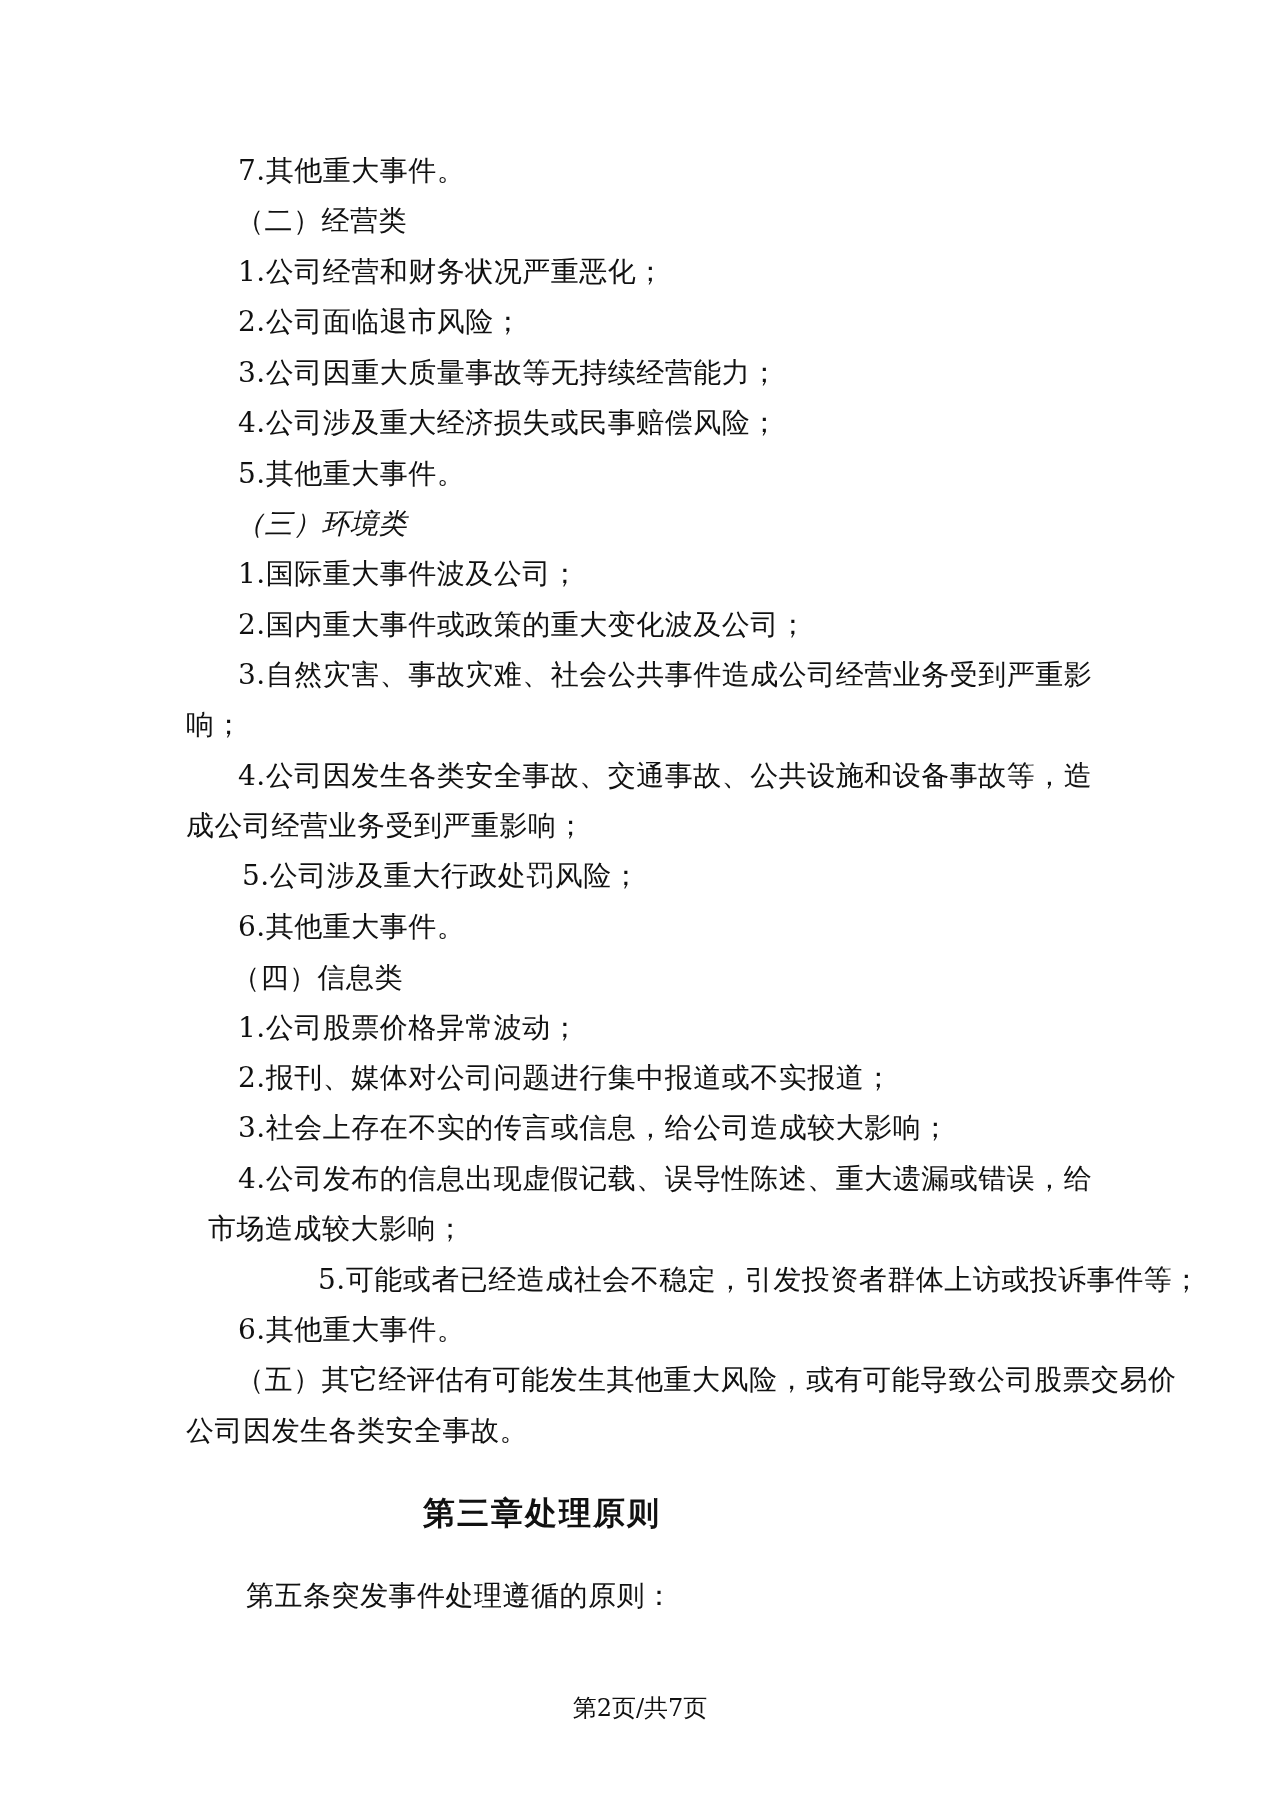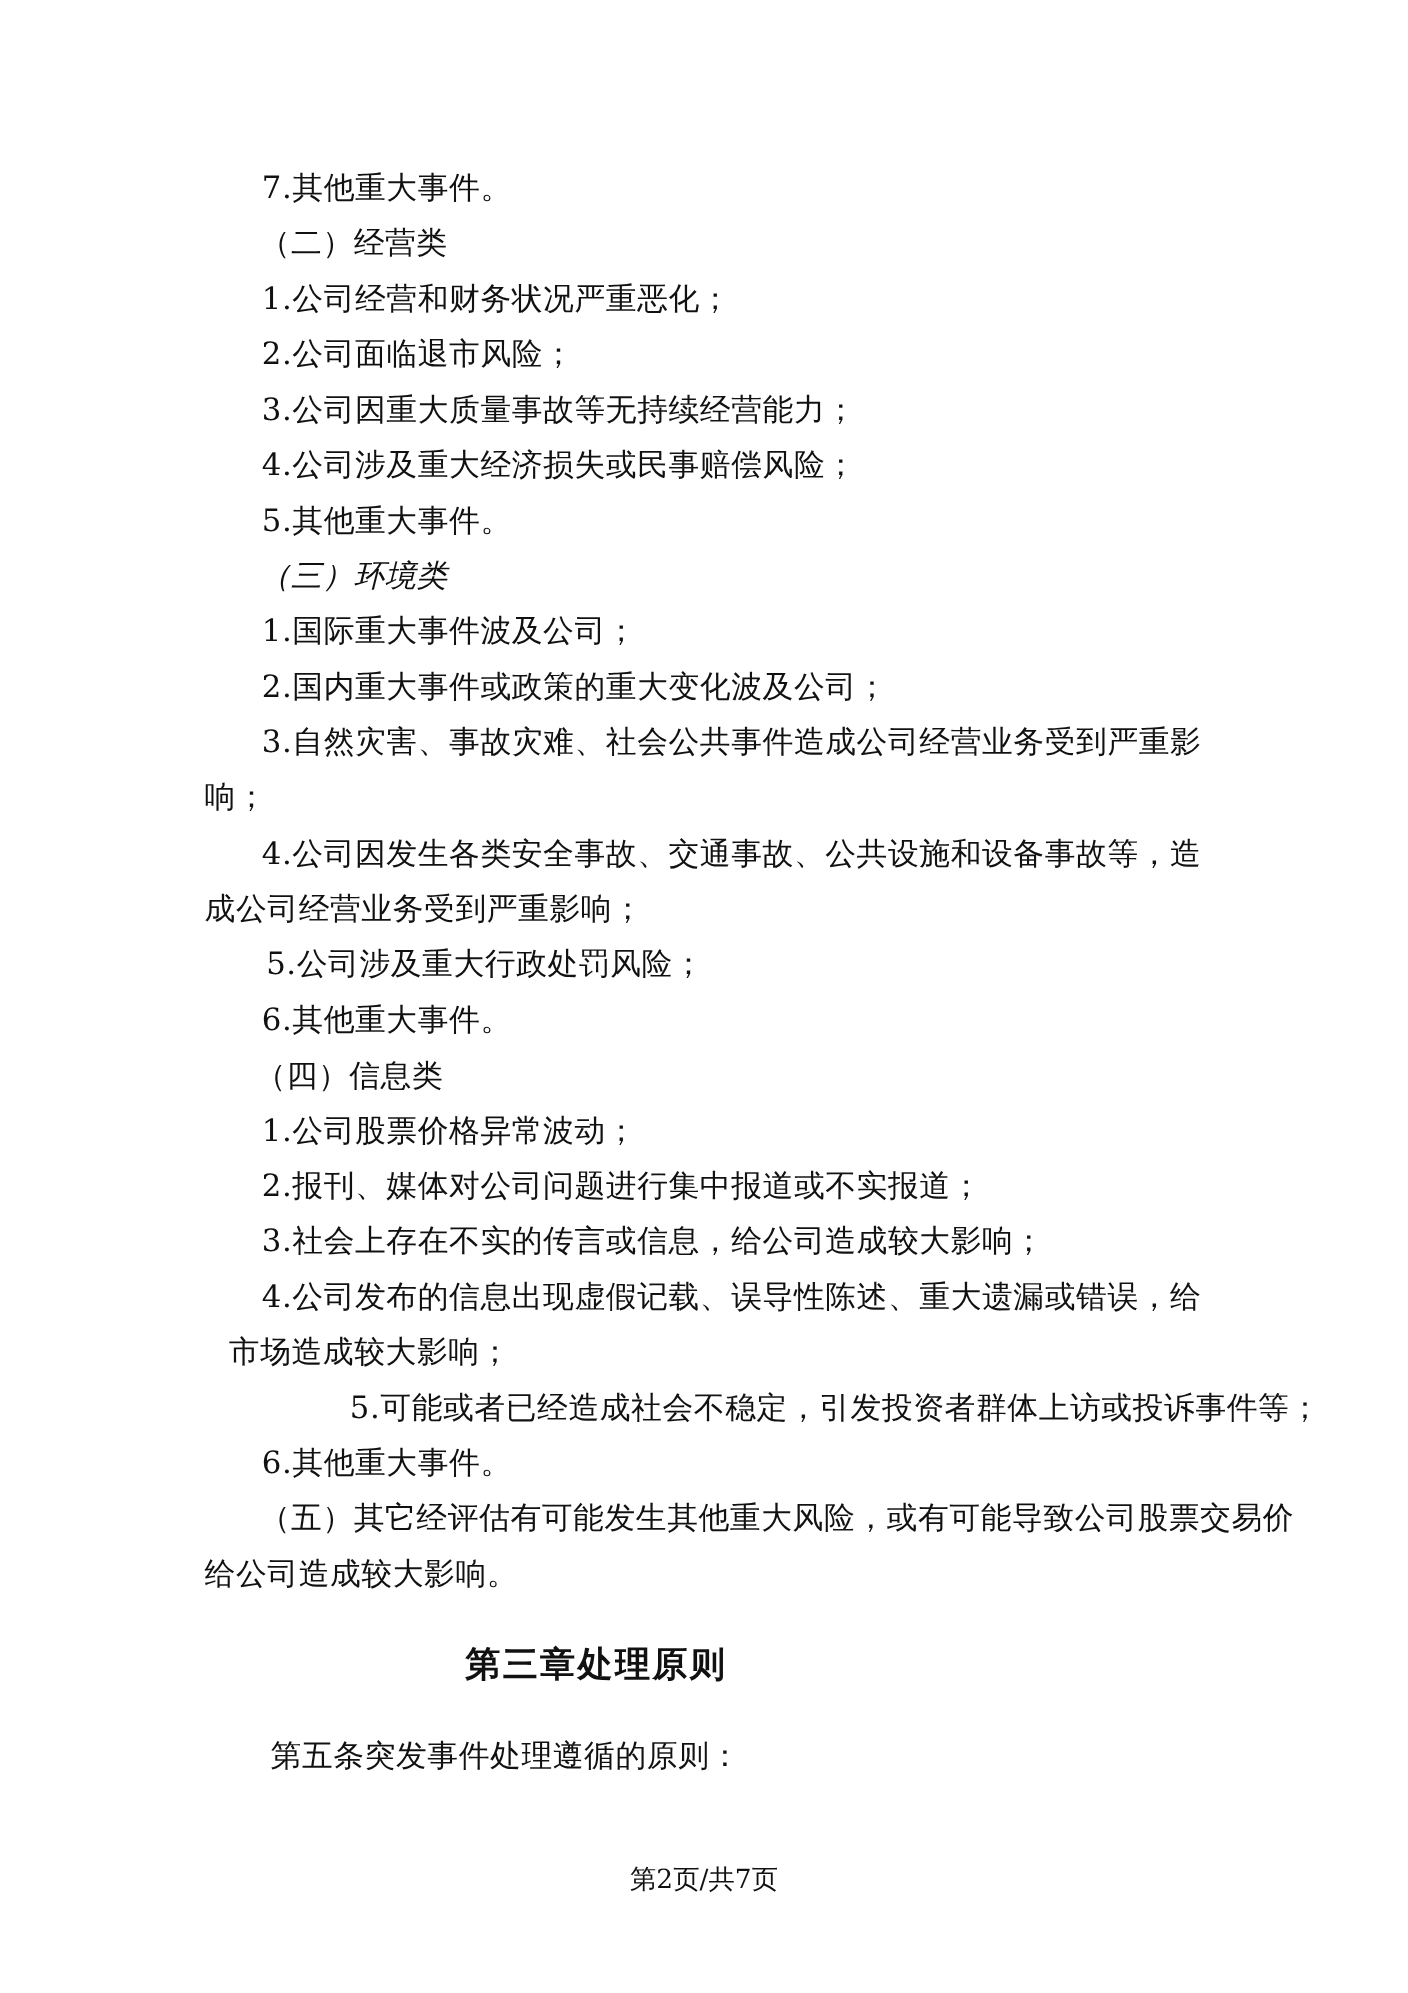--- a/index.html
+++ b/index.html
@@ -33,21 +33,21 @@
   <div class="line" style="left:238px; top:912px;">6.其他重大事件。</div>
   <div class="line" style="left:220px; top:963px;margin-left:12px;">（四）信息类</div>
   <div class="line" style="left:238px; top:1013px;">1.公司股票价格异常波动；</div>
   <div class="line" style="left:238px; top:1063px;">2.报刊、媒体对公司问题进行集中报道或不实报道；</div>
   <div class="line" style="left:238px; top:1113px;">3.社会上存在不实的传言或信息，给公司造成较大影响；</div>
   <div class="line" style="left:238px; top:1164px;">4.公司发布的信息出现虚假记载、误导性陈述、重大遗漏或错误，给</div>
   <div class="line" style="left:186px; top:1214px;margin-left:22px;">市场造成较大影响；</div>
   <div class="line" style="left:318px; top:1265px;">5.可能或者已经造成社会不稳定，引发投资者群体上访或投诉事件等；</div>
   <div class="line" style="left:238px; top:1315px;">6.其他重大事件。</div>
   <div class="line" style="left:236px; top:1365px;">（五）其它经评估有可能发生其他重大风险，或有可能导致公司股票交易价</div>
-  <div class="line" style="left:186px; top:1416px;">给公司造成较大影响。</div>
+  <div class="line" style="left:186px; top:1416px;">公司因发生各类安全事故。</div>
 
   <div class="heading">第三章处理原则</div>
 
   <div class="line" style="left:246px; top:1581px;">
     <span class="bold">第五条</span><span>突发事件处理遵循的原则：</span>
   </div>
 
   <div class="footer">第2页/共7页</div>
 </div>
 

